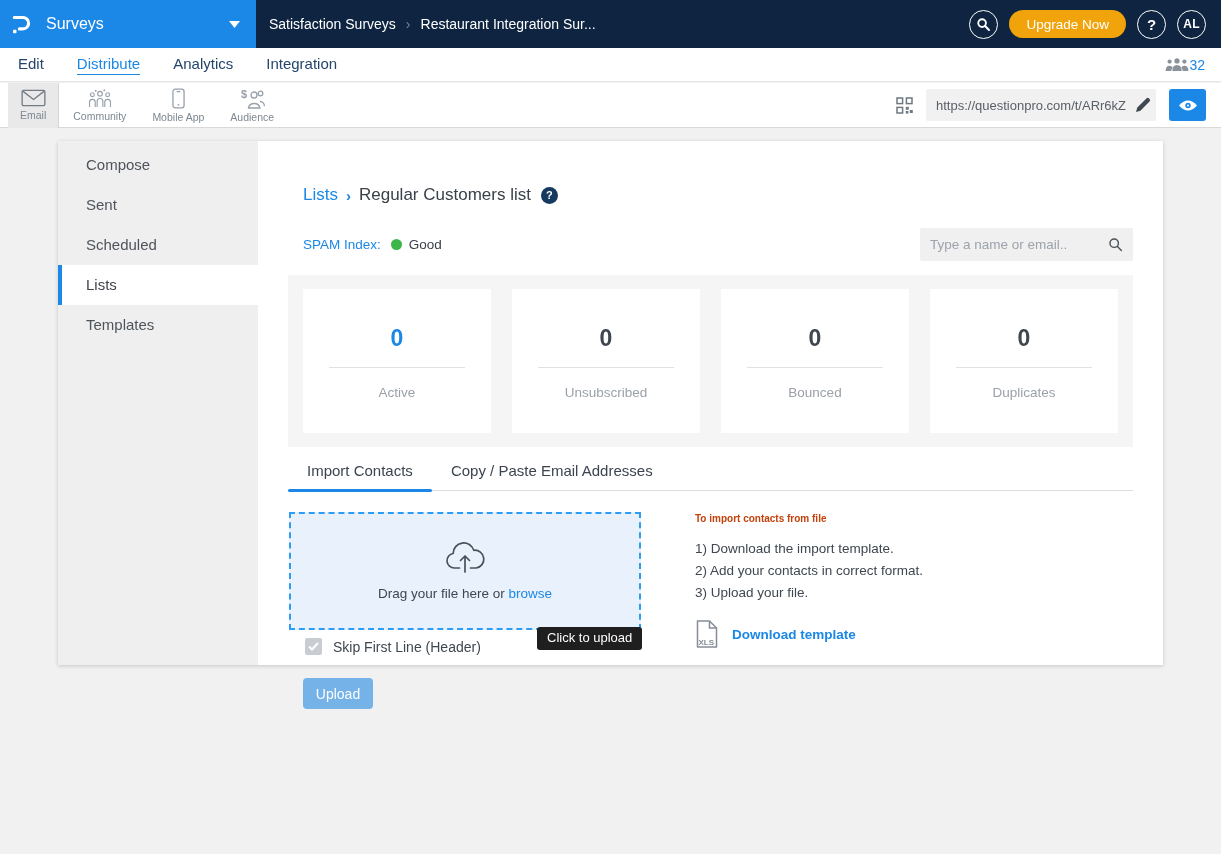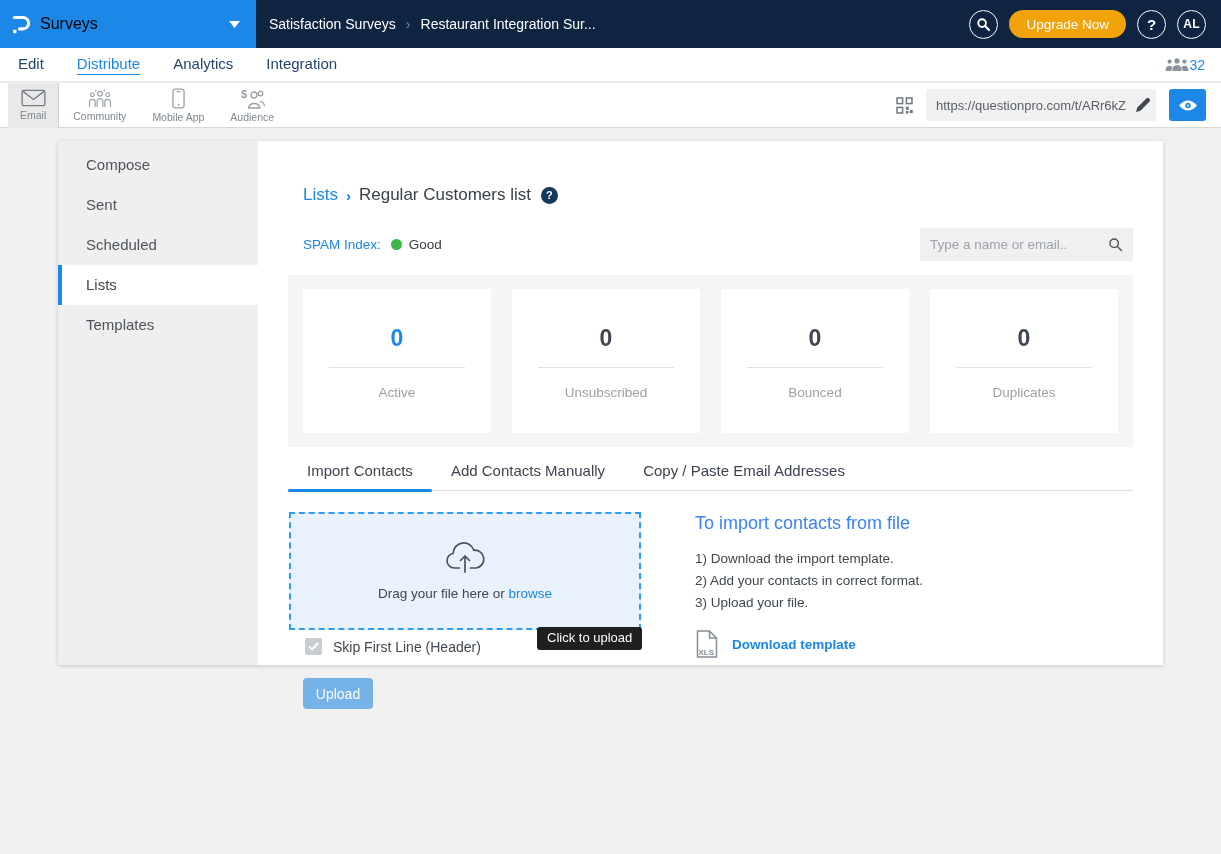--- a/index.html
+++ b/index.html
@@ -10,21 +10,21 @@
     position:relative;
     overflow:hidden;
     -webkit-font-smoothing:antialiased;
   }
   button { font-family:inherit; }
 
   
   .topbar { position:absolute; top:0; left:0; width:100%; height:48px; background:#0E2441; display:flex; align-items:center; }
   .topbar-left { width:256px; height:48px; background:#1B87E6; display:flex; align-items:center; padding:0 16px 0 10px; cursor:pointer; flex-shrink:0; }
   .logo-box { display:flex; align-items:center; }
-  .product-name { color:#000000; font-size:16px; margin-left:9px;text-align:center; }
+  .product-name { color:#ffffff; font-size:16px; margin-left:15px;text-align:center; }
   .caret-down { margin-left:auto; display:flex; }
   .topbar-crumb { display:flex; align-items:flex-start; color:#FFFFFF; font-size:14px; margin-left:13px; gap:10px; white-space:nowrap; }
   .topbar-crumb .sep { color:#6C89AD; font-size:14px; }
   .topbar-right { margin-left:auto; display:flex; align-items:center; gap:11px; padding-right:15px; }
   .circle-btn { width:29px; height:29px; border-radius:50%; border:1.5px solid #FFFFFF; background:transparent; color:#FFFFFF; display:flex; align-items:center; justify-content:center; cursor:pointer; padding:0; }
   .help-glyph { font-size:15px; font-weight:bold; }
   .avatar-initials { font-size:12px; font-weight:bold; letter-spacing:.2px; }
   .upgrade-btn { height:28px; border-radius:14px; background:#F0A30A; color:#FFFFFF; border:none; font-size:13.5px; padding:0 17px; cursor:pointer; }
 
   
@@ -88,21 +88,21 @@
   .dropzone { position:absolute; left:31px; top:371px; width:352px; height:118px; background:#E9F2FC; border:2px dashed #2D9CF4; display:flex; flex-direction:column; align-items:center; justify-content:center; gap:9px; cursor:pointer; }
   .drop-text { font-size:13.5px; color:#3F4750; }
   .browse-link { color:#1B87E6; cursor:pointer; }
   .tooltip { position:absolute; left:279px; top:486px; background:#1F1F1F; color:#FFFFFF; font-size:13px; padding:3px 10px 5px; border-radius:3px; white-space:nowrap; }
   .skip-row { position:absolute; left:47px; top:497px; display:flex; align-items:center; gap:11px; font-size:14px; color:#3F4750; }
   .checkbox { width:17px; height:17px; background:#C9CDD2; border-radius:2px; display:flex; align-items:center; justify-content:center; cursor:pointer; }
   .upload-btn { position:absolute; left:45px; top:537px; width:70px; height:31px; background:#74B2E8; color:#FDFEFF; border:none; border-radius:4px; font-size:14px; cursor:pointer; }
 
   
   .instructions { position:absolute; left:437px; top:372px; width:340px; }
-  .ins-title { font-size:18px; font-weight:normal; color:#3b82f6; }
+  .ins-title { font-size:10px; font-weight:bold; color:#c2410c; }
   .ins-steps { margin-top:14px; font-size:13.5px; color:#3F4750; line-height:22px; }
   .download-row { margin-top:16px; display:flex; align-items:center; gap:13px; }
   .download-link { color:#1B87E6; font-weight:bold; font-size:13.5px; cursor:pointer; }
 </style>
 </head>
 <body>
 
 <header class="topbar">
   <div class="topbar-left">
     <span class="logo-box">
@@ -303,21 +303,20 @@
         </div>
         <div class="stat-card">
           <div class="stat-value">0</div>
           <div class="stat-divider"></div>
           <div class="stat-label">Duplicates</div>
         </div>
       </div>
 
       <div class="tabs">
         <span class="tab active">Import Contacts</span>
-        <span class="tab">Add Contacts Manually</span>
         <span class="tab">Copy / Paste Email Addresses</span>
       </div>
 
       <div class="dropzone">
         <span style="display:flex;">
           <svg width="46" height="36" viewBox="0 0 46 36" fill="none" stroke="#4A5158" stroke-width="1.7" stroke-linecap="round" stroke-linejoin="round">
             <path d="M17.5 27 H12.5 a7.3 7.3 0 0 1-1.4-14.5 A10.6 10.6 0 0 1 31.8 9.3 A7.6 7.6 0 0 1 34 27 h-5.5"></path>
             <path d="M18.5 19.5 L23 15 L27.5 19.5"></path>
             <line x1="23" y1="15.6" x2="23" y2="31"></line>
           </svg>

